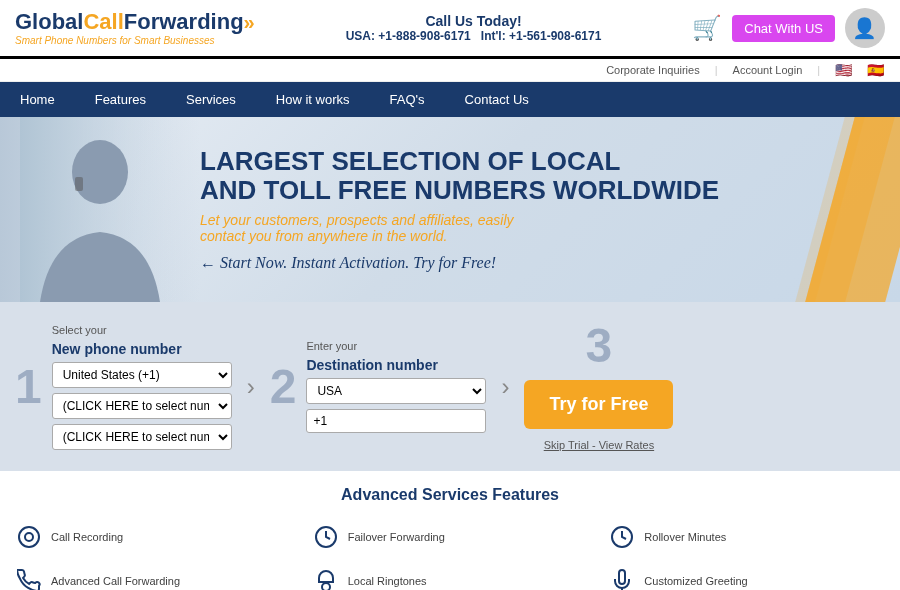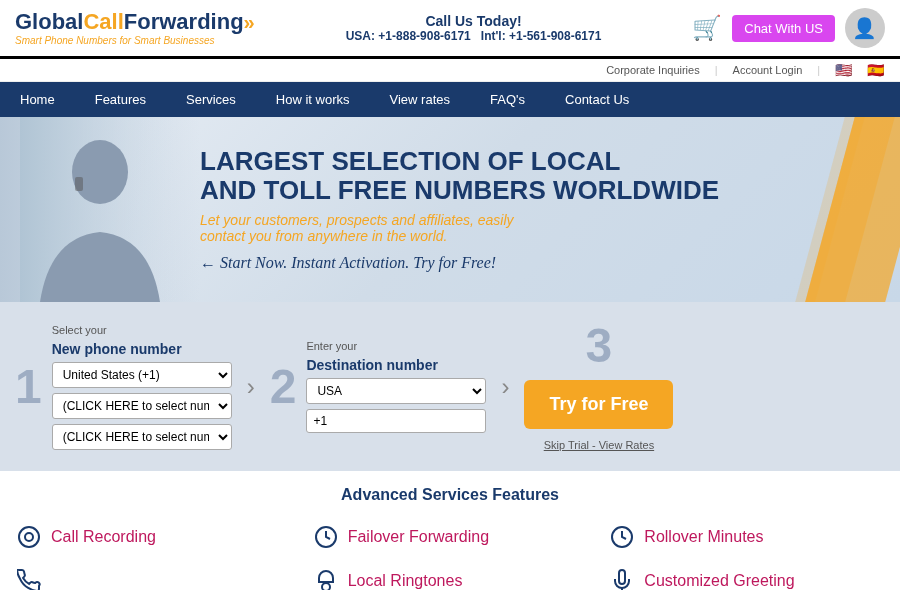--- a/index.html
+++ b/index.html
@@ -63,21 +63,21 @@
     .skip-trial { font-size: 11px; color: #555; text-decoration: underline; cursor: pointer; margin-top: 5px; text-align: center; }
     .step3-area { display: flex; flex-direction: column; align-items: center; }
 
     
     .features-section { padding: 15px; }
     .features-title { text-align: center; font-size: 16px; font-weight: bold; color: #1a3a6b; margin-bottom: 15px; }
     .features-grid { display: grid; grid-template-columns: repeat(3, 1fr); gap: 8px 20px; }
     .feature-item { display: flex; align-items: center; gap: 8px; padding: 4px 0; }
     .feature-icon { width: 28px; height: 28px; display: flex; align-items: center; justify-content: center; color: #1a3a6b; flex-shrink: 0; }
     .feature-icon svg { width: 24px; height: 24px; }
-    .feature-name { color: #be185d; font-size: 16px; }
+    .feature-name { color: #404040; font-size: 11px; }
   </style>
 </head>
 <body>
 
 <div class="top-header">
   <div class="logo-area">
     <div class="logo-text">
       <span class="logo-global">Global</span><span class="logo-call">Call</span><span class="logo-forwarding">Forwarding</span><span class="logo-arrows">»</span>
     </div>
     <div class="logo-tagline">Smart Phone Numbers for Smart Businesses</div>
@@ -108,21 +108,20 @@
   <span class="divider">|</span>
   <span class="flag">🇺🇸</span>
   <span class="flag">🇪🇸</span>
 </div>
 
 <nav class="main-nav">
   <a href="#">Home</a>
   <a href="#">Features</a>
   <a href="#">Services</a>
   <a href="#">How it works</a>
-  <a href="#">View rates</a>
   <a href="#">FAQ's</a>
   <a href="#">Contact Us</a>
 </nav>
 
 <div class="hero">
   <div class="hero-person">
 
     <svg width="160" height="185" viewBox="0 0 160 185" xmlns="http://www.w3.org/2000/svg">
       <defs>
         <linearGradient id="bgGrad" x1="0" y1="0" x2="1" y2="0">
@@ -241,20 +240,21 @@
       </div>
       <span class="feature-name">Rollover Minutes</span>
     </div>
 
     <div class="feature-item">
       <div class="feature-icon">
         <svg viewBox="0 0 24 24" fill="none" stroke="#1a3a6b" stroke-width="2">
             <path d="M22 16.92v3a2 2 0 01-2.18 2 19.79 19.79 0 01-8.63-3.07A19.5 19.5 0 013.07 9.81a19.79 19.79 0 01-3-8.57A2 2 0 012.03 1h3a2 2 0 012 1.72 12.84 12.84 0 00.7 2.81 2 2 0 01-.45 2.11L6.09 8.91a16 16 0 006 6l1.27-1.27a2 2 0 012.11-.45 12.84 12.84 0 002.81.7A2 2 0 0122 16.92z"></path>
           </svg>
       </div>
+      <span class="feature-name">Advanced Call Forwarding</span>
     </div>
 
     <div class="feature-item">
       <div class="feature-icon">
         <svg viewBox="0 0 24 24" fill="none" stroke="#1a3a6b" stroke-width="2">
             <circle cx="12" cy="18" r="4"></circle>
             <path d="M12 2a7 7 0 017 7v4H5V9a7 7 0 017-7z"></path>
           </svg>
       </div>
       <span class="feature-name">Local Ringtones</span>

